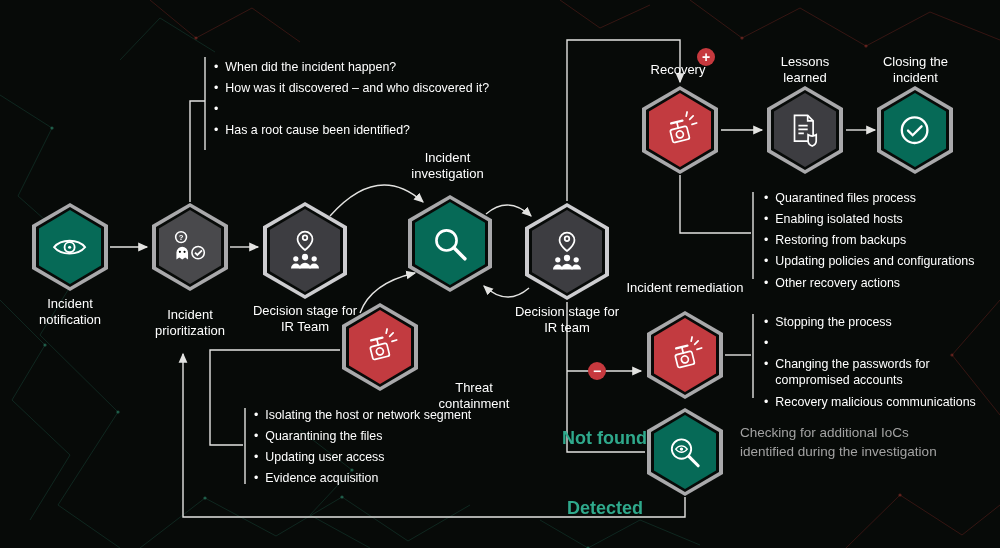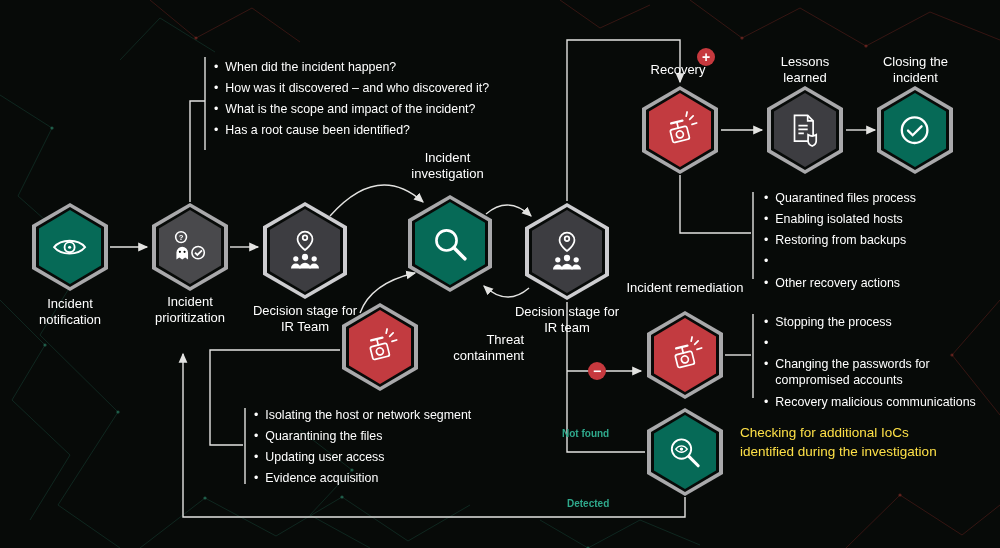--- a/index.html
+++ b/index.html
@@ -17,31 +17,31 @@
   .ring{background:var(--ring,#a9a9ab);padding:4px;}
   .ring.bright{background:var(--ring_bright,#cdcdd0);}
   .gap{background:#070a08;padding:3px;}
   .fill{display:flex;align-items:center;justify-content:center;}
   .fill.teal{background:var(--teal,#066a57);}
   .fill.red{background:var(--red,#c23b40);}
   .fill.gray{background:var(--gray,#49494c);}
   .fill.dark{background:var(--dark,#3d3d41);}
   .icon{width:60%;height:60%;}
   .label{position:absolute;z-index:2;font-size:13px;line-height:1.25;text-align:center;color:#fff;}
-  .label.left{text-align:right;}
-  .checking-text{position:absolute;z-index:2;font-size:13.5px;line-height:1.38;color:#fde047;text-align:left;}
+  .label.left{text-align:center;margin-top:48px;}
+  .checking-text{position:absolute;z-index:2;font-size:13.5px;line-height:1.38;color:#a3a3a3;text-align:left;}
   .bullet-list{position:absolute;z-index:2;display:flex;flex-direction:column;gap:5px;}
   .bullet-item{display:flex;gap:7px;font-size:12.4px;line-height:1.3;color:#fff;}
   .bullet{flex:0 0 auto;}
   .badge{
     position:absolute;z-index:3;width:18px;height:18px;border-radius:50%;
     background:var(--badge,#c6393e);color:#fff;font-weight:bold;font-size:14px;
     line-height:18px;text-align:center;
   }
-  .flow-label{position:absolute;z-index:2;font-weight:700;font-size:10px;color:var(--accent_text,#2fa98c);}
+  .flow-label{position:absolute;z-index:2;font-weight:700;font-size:18px;color:var(--accent_text,#2fa98c);}
 </style>
 </head>
 <body>
 
 <div class="stage">
 
   <svg class="layer mesh" viewBox="0 0 1000 548">
     <g stroke="#1e5c4a" stroke-width="1" fill="none" opacity="0.35">
       <polyline points="0,95 52,128 18,196 88,258 40,335 118,412 58,505 120,548"></polyline>
       <polyline points="140,548 205,498 276,536 342,497 408,541 470,505"></polyline>
@@ -283,21 +283,21 @@
       </svg>
     </div>
         </div>
       </div>
   </div>
 
   <div class="badge" style="left:697px;top:48px">+</div>
   <div class="badge" style="left:588px;top:362px">−</div>
 
   <div class="label" style="left:20px;top:296px;width:100px">Incident notification</div>
-  <div class="label" style="left:140px;top:294px;width:100px">Incident prioritization</div>
+  <div class="label" style="left:140px;top:307px;width:100px">Incident prioritization</div>
   <div class="label" style="left:250px;top:303px;width:110px">Decision stage for IR Team</div>
   <div class="label" style="left:400px;top:150px;width:95px">Incident investigation</div>
   <div class="label" style="left:512px;top:304px;width:110px">Decision stage for IR team</div>
   <div class="label left" style="left:424px;top:332px;width:100px">Threat containment</div>
   <div class="label" style="left:633px;top:62px;width:90px">Recovery</div>
   <div class="label" style="left:760px;top:54px;width:90px">Lessons learned</div>
   <div class="label" style="left:868px;top:54px;width:95px">Closing the incident</div>
   <div class="label" style="left:625px;top:280px;width:120px">Incident remediation</div>
   <div class="checking-text" style="left:740px;top:424px;width:210px">Checking for additional IoCs identified during the investigation</div>
 
@@ -308,21 +308,20 @@
       <div class="bullet-item">
         <span class="bullet">•</span>
         <span class="bullet-text">When did the incident happen?</span>
       </div>
       <div class="bullet-item">
         <span class="bullet">•</span>
         <span class="bullet-text">How was it discovered – and who discovered it?</span>
       </div>
       <div class="bullet-item">
         <span class="bullet">•</span>
-        <span class="bullet-text">What is the scope and impact of the incident?</span>
       </div>
       <div class="bullet-item">
         <span class="bullet">•</span>
         <span class="bullet-text">Has a root cause been identified?</span>
       </div>
     </div>
   <div class="bullet-list" style="left:764px;top:190px;width:235px">
       <div class="bullet-item">
         <span class="bullet">•</span>
         <span class="bullet-text">Quarantined files process</span>
@@ -330,20 +329,21 @@
       <div class="bullet-item">
         <span class="bullet">•</span>
         <span class="bullet-text">Enabling isolated hosts</span>
       </div>
       <div class="bullet-item">
         <span class="bullet">•</span>
         <span class="bullet-text">Restoring from backups</span>
       </div>
       <div class="bullet-item">
         <span class="bullet">•</span>
+        <span class="bullet-text">Updating policies and configurations</span>
       </div>
       <div class="bullet-item">
         <span class="bullet">•</span>
         <span class="bullet-text">Other recovery actions</span>
       </div>
     </div>
   <div class="bullet-list" style="left:764px;top:314px;width:215px">
       <div class="bullet-item">
         <span class="bullet">•</span>
         <span class="bullet-text">Stopping the process</span>

